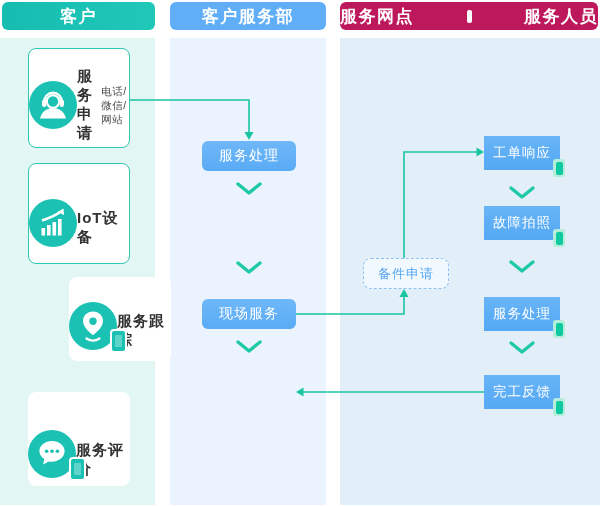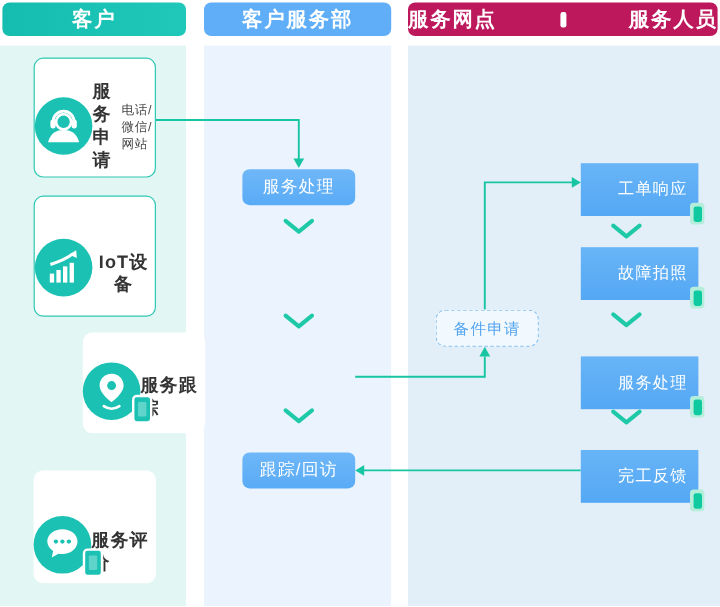--- a/index.html
+++ b/index.html
@@ -39,21 +39,21 @@
     background:#1bc2b3;border:2px solid #fff;border-radius:4px;
     display:flex;align-items:center;justify-content:center;box-sizing:content-box;
   }
   .icon-phone-screen{width:7px;height:12px;background:rgba(255,255,255,.3);border-radius:1px;}
   
   .step{
     position:absolute;display:flex;align-items:center;justify-content:center;
     color:#fff;font-size:14px;font-weight:500;letter-spacing:1px;border-radius:6px;
   }
   .step-mid{left:202px;width:94px;height:30px;background:linear-gradient(180deg,#6fb7f8,#59abf6);}
-  .step-right{left:484px;width:76px;height:44px;border-radius:0;background:linear-gradient(180deg,#68b4f7,#54a8f4);font-size:13.5px;padding-left:22px;}
+  .step-right{left:484px;width:76px;height:34px;border-radius:0;background:linear-gradient(180deg,#68b4f7,#54a8f4);font-size:13.5px;}
   .step-phone{
     position:absolute;right:-5px;bottom:-7px;width:12px;height:18px;border-radius:3px;
     background:#b4eeda;display:flex;align-items:center;justify-content:center;
   }
   .step-phone-screen{width:7px;height:13px;background:#0fc9a1;border-radius:2px;}
   
   .dashed-box{
     position:absolute;left:363px;top:258px;width:86px;height:31px;box-sizing:border-box;
     border:1.6px dashed #8cc2f2;border-radius:8px;background:#f2f9fe;
     display:flex;align-items:center;justify-content:center;
@@ -121,21 +121,21 @@
     <div class="icon-circle">
       <svg width="48" height="48" viewBox="0 0 48 48">
         <rect x="12.5" y="29" width="3.6" height="7.5" fill="#fff"></rect>
         <rect x="18" y="26" width="3.6" height="10.5" fill="#fff"></rect>
         <rect x="23.5" y="23" width="3.6" height="13.5" fill="#fff"></rect>
         <rect x="29" y="20" width="3.6" height="16.5" fill="#fff"></rect>
         <path d="M13,21.5 C19,19.5 26,17 31,13" stroke="#fff" stroke-width="2.6" fill="none"></path>
         <polygon points="34.5,9.5 35,16 28.5,13" fill="#fff"></polygon>
       </svg>
     </div>
-    <div class="card-label" style="margin-top:9px;text-align:center;">IoT设备</div>
+    <div class="card-label" style="margin-top:9px;">IoT设备</div>
   </div>
 
   <div class="card" style="top:277px;height:84px;padding-top:13px;margin-left:41px;">
     <div class="icon-circle">
       <svg width="48" height="48" viewBox="0 0 48 48">
         <path d="M24,9.5 c-5.9,0 -10,4.3 -10,9.8 c0,6.8 10,13.9 10,13.9 s10,-7.1 10,-13.9 c0,-5.5 -4.1,-9.8 -10,-9.8 z" fill="#fff"></path>
         <circle cx="24" cy="19.3" r="3.7" fill="#1bc2b3"></circle>
         <path d="M17.5,36.5 q6.5,4.3 13,0" stroke="#fff" stroke-width="2.2" fill="none" stroke-linecap="round"></path>
       </svg>
       <span class="icon-phone">
@@ -156,22 +156,22 @@
       <span class="icon-phone">
           <span class="icon-phone-screen"></span>
         </span>
     </div>
     <div class="card-label" style="margin-top:11px;">服务评价</div>
   </div>
 
   <div class="step step-mid" style="top:141px;">
     <span>服务处理</span>
   </div>
-  <div class="step step-mid" style="top:377px;">
-    <span>跟踪/回访</span>
+  <div class="step step-mid" style="top:299px;">
+    <span>现场服务</span>
   </div>
 
   <div class="step step-right" style="top:136px;">
     <span>工单响应</span>
     <span class="step-phone">
         <span class="step-phone-screen"></span>
       </span>
   </div>
   <div class="step step-right" style="top:206px;">
     <span>故障拍照</span>

